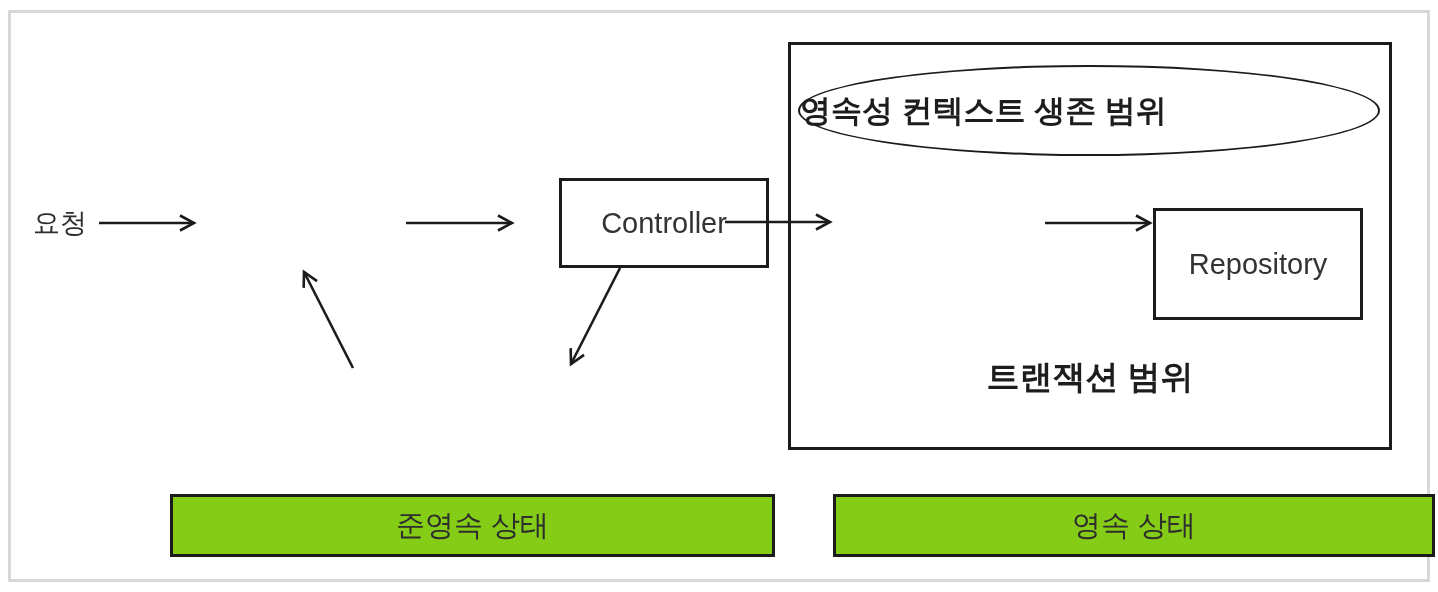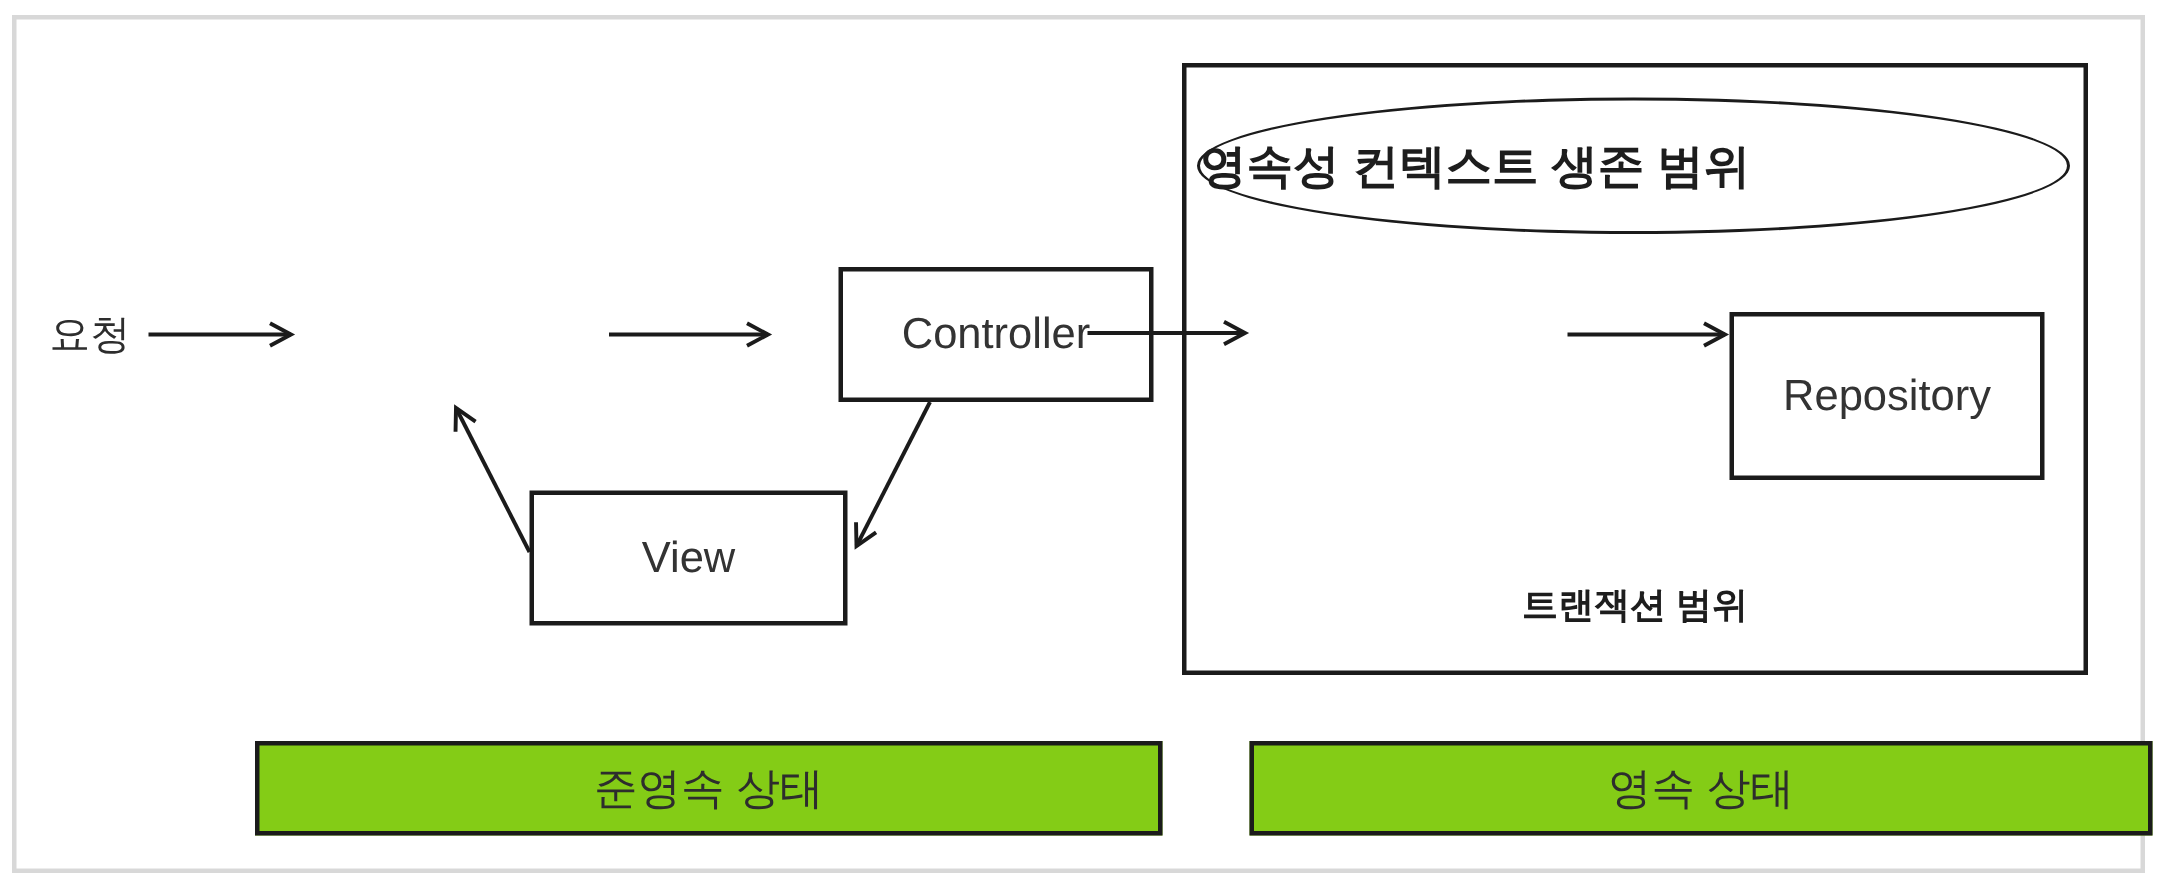--- a/index.html
+++ b/index.html
@@ -64,23 +64,22 @@
     font-size: 31px;
     font-weight: bold;
     box-sizing: border-box;
   }
   .transaction-label {
     position: absolute;
     left: 788px; top: 355px;
     width: 604px;
     text-align: center;
     color: #1d1d1d;
-    font-size: 24px;
+    font-size: 33px;
     font-weight: bold;
-    margin-top: 32px;
   }
   .request-label {
     position: absolute;
     left: 24px; top: 205px;
     width: 72px;
     text-align: center;
     color: #2d2d2d;
     font-size: 27px;
   }
   .state-box {
@@ -114,23 +113,20 @@
 
   <div class="outer-frame"></div>
 
   <div class="request-label">요청</div>
 
 
   <div class="node node-controller">
     <div>Controller</div>
   </div>
 
-  <div class="node node-view">
-    <div>View</div>
-  </div>
 
   <div class="big-box"></div>
 
   <div class="ellipse">
     <span>영속성 컨텍스트 생존 범위</span>
   </div>
 
 
   <div class="node node-repository">
     <div>Repository</div>

